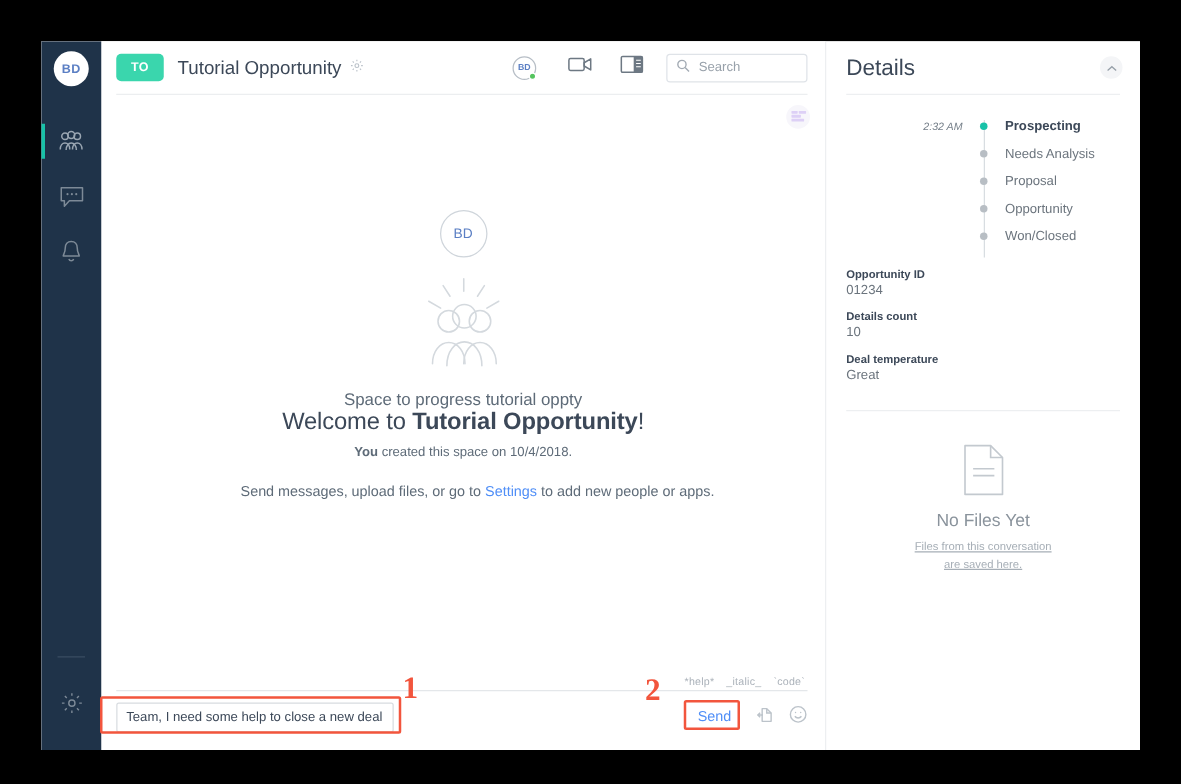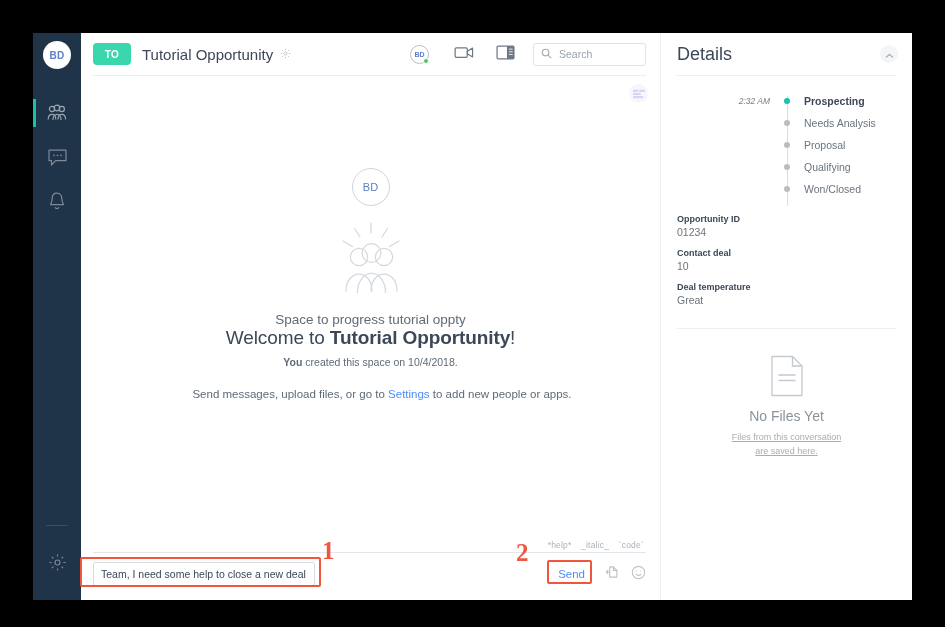--- a/index.html
+++ b/index.html
@@ -460,38 +460,38 @@
           <div class="stage-dot-cell">
             <span class="stage-dot"></span>
           </div>
           <div class="stage-label">Proposal</div>
         </div>
         <div class="stage-row">
           <div class="stage-time"></div>
           <div class="stage-dot-cell">
             <span class="stage-dot"></span>
           </div>
-          <div class="stage-label">Qualifying</div>
+          <div class="stage-label">Opportunity</div>
         </div>
         <div class="stage-row">
           <div class="stage-time"></div>
           <div class="stage-dot-cell">
             <span class="stage-dot"></span>
           </div>
           <div class="stage-label">Won/Closed</div>
         </div>
       </div>
 
     <div id="fields">
         <div class="field">
           <div class="field-label">Opportunity ID</div>
           <div class="field-value">01234</div>
         </div>
         <div class="field">
-          <div class="field-label">Contact deal</div>
+          <div class="field-label">Details count</div>
           <div class="field-value">10</div>
         </div>
         <div class="field">
           <div class="field-label">Deal temperature</div>
           <div class="field-value">Great</div>
         </div>
       </div>
 
     <div id="files-rule"></div>
 

